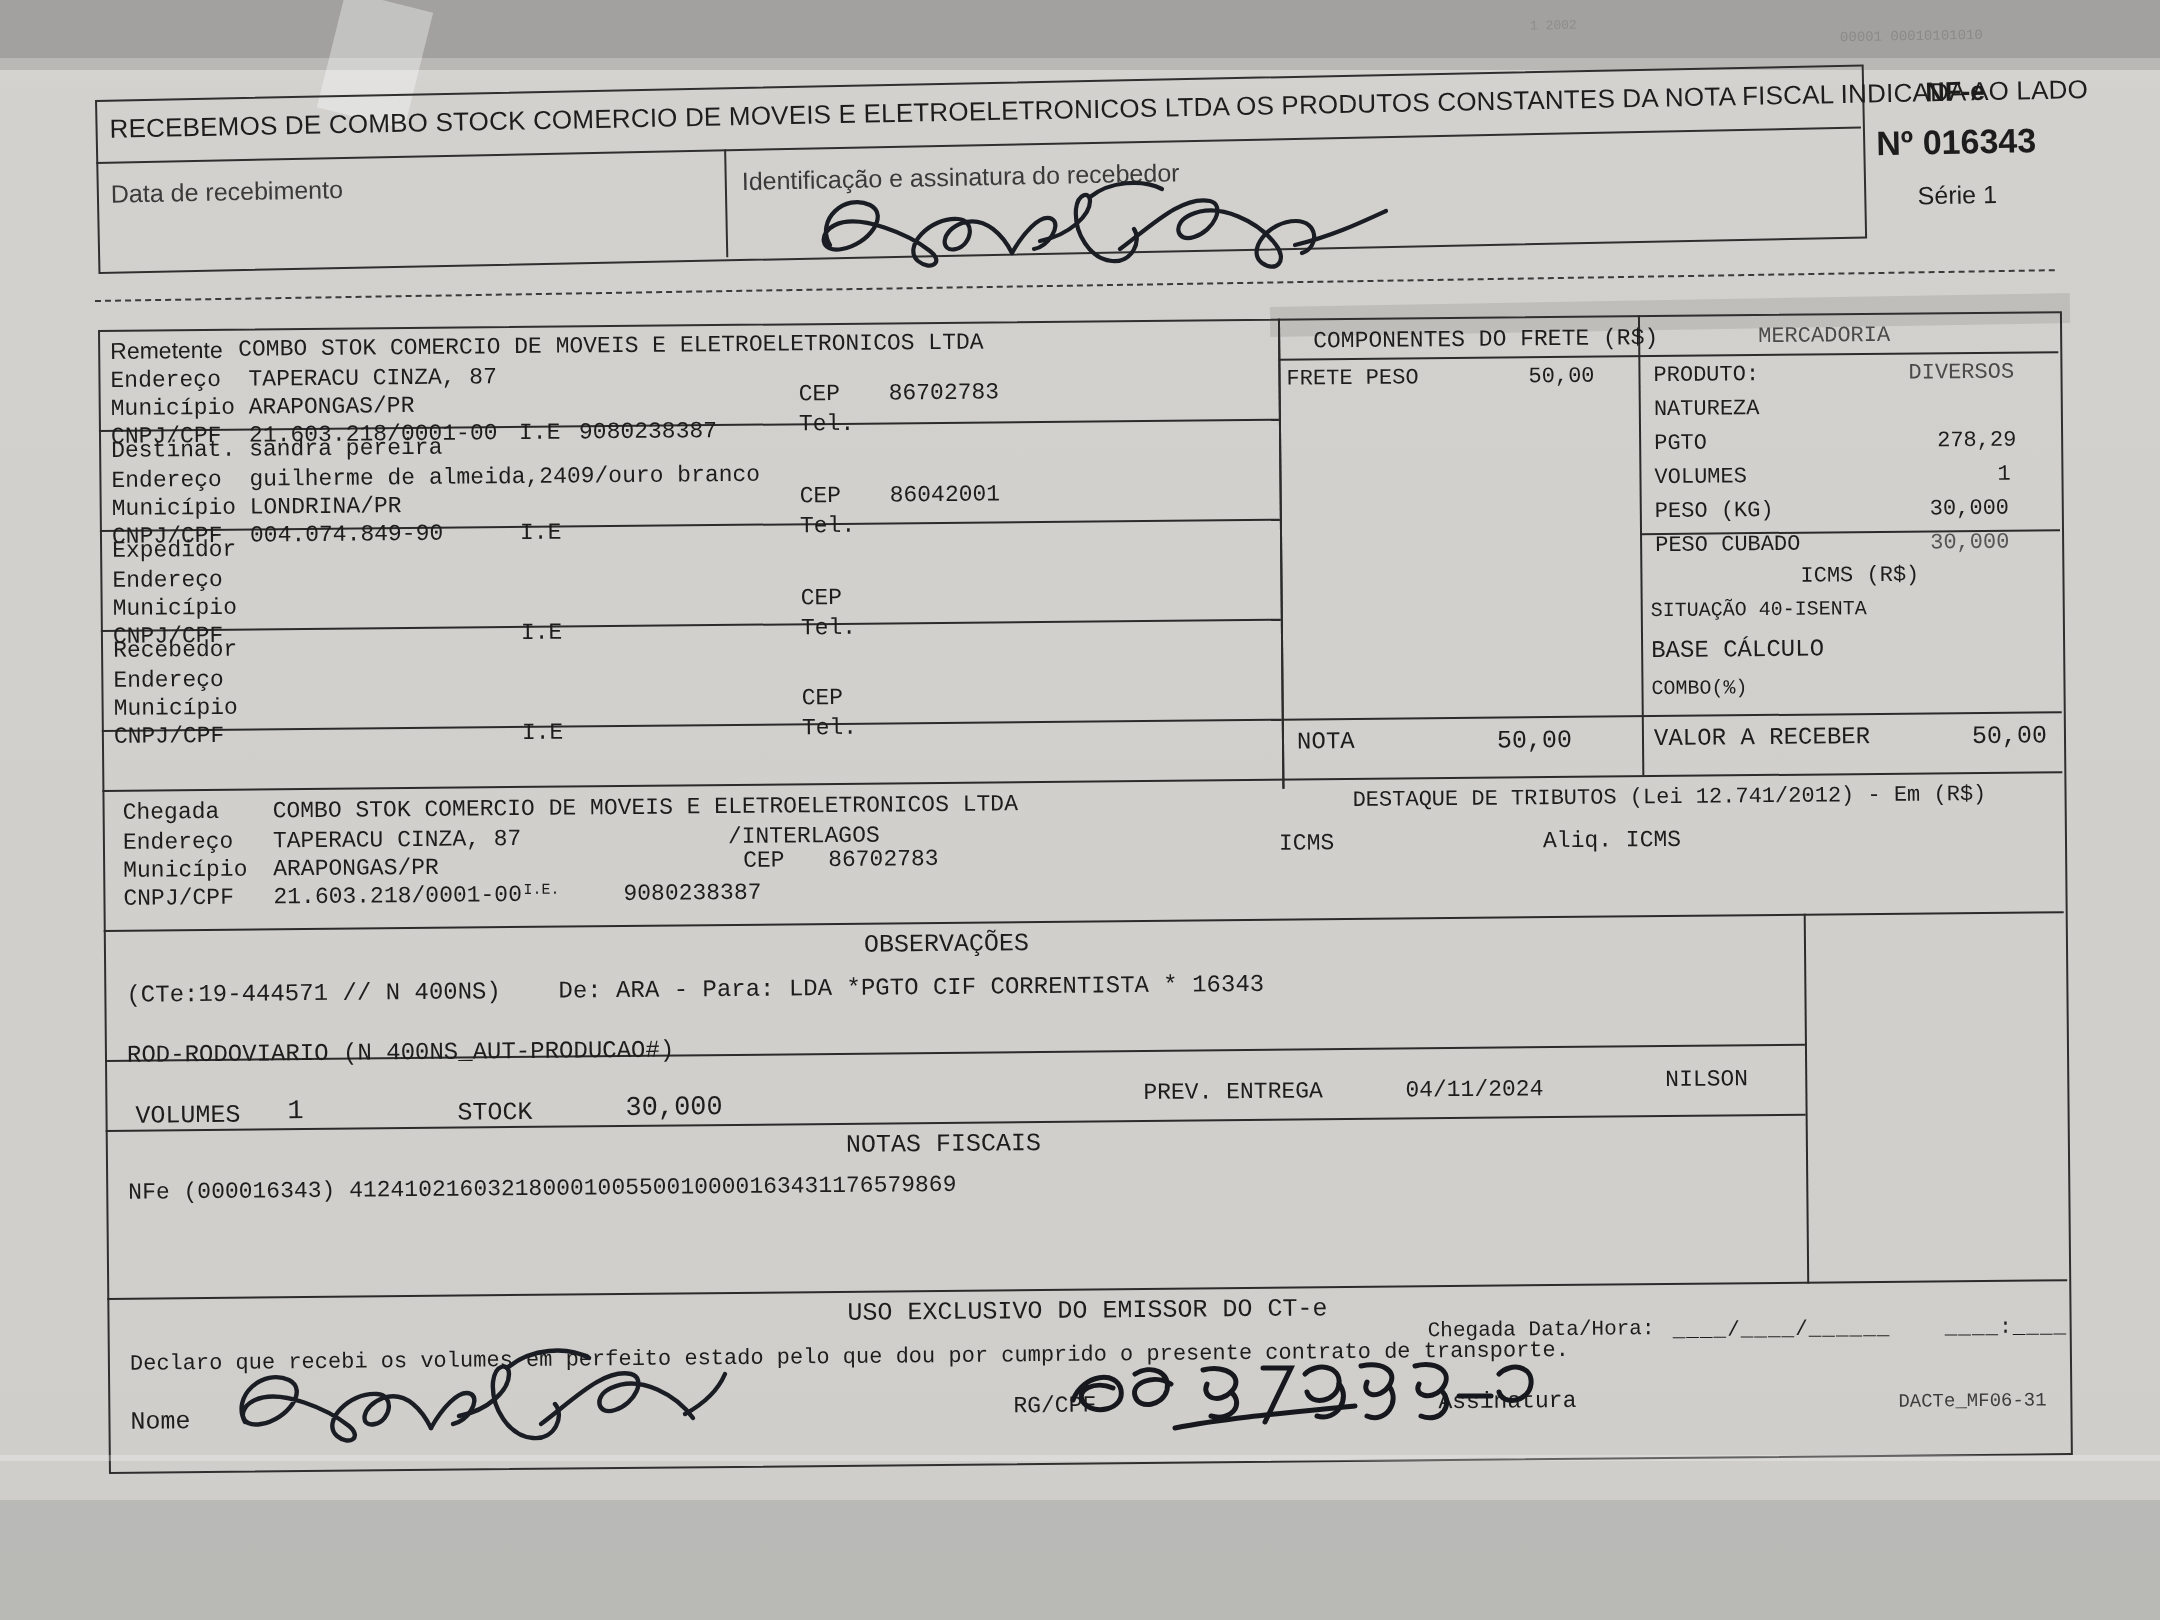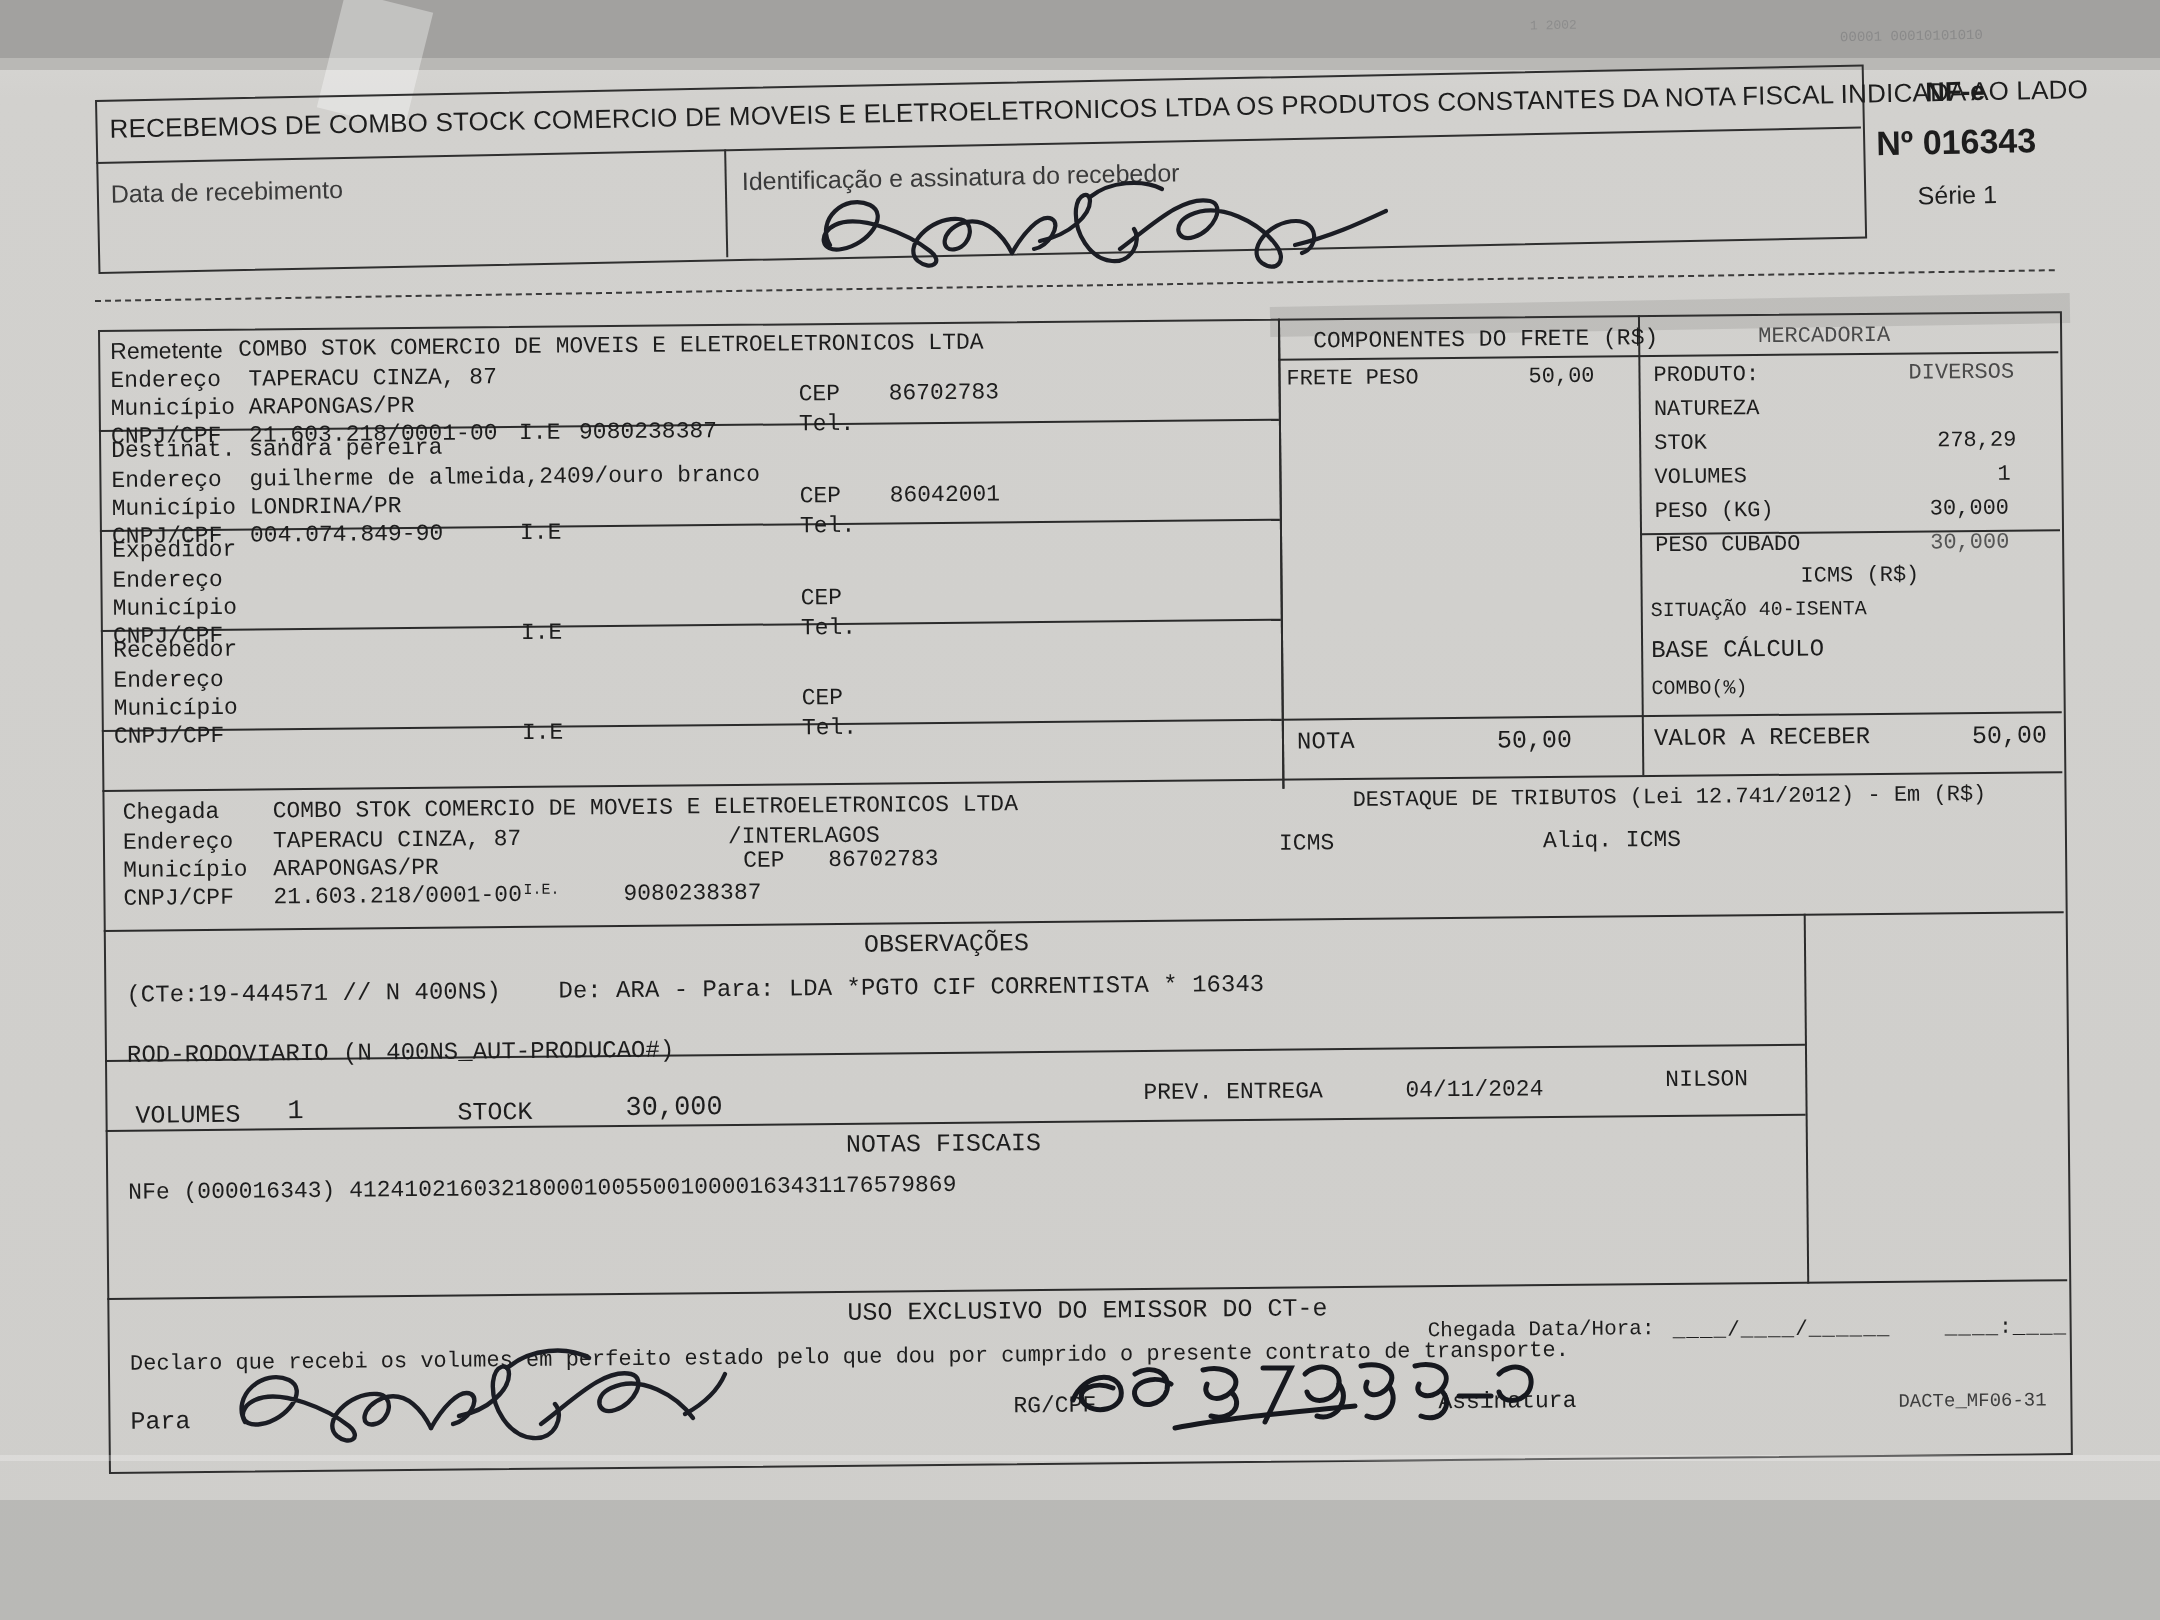--- a/index.html
+++ b/index.html
@@ -197,21 +197,21 @@
   <div class="ln hln" style="left:1180px;top:400px;width:780px;"></div>
 
   <div class="txt mono" style="left:1215px;top:10px;font-size:23px;">COMPONENTES DO FRETE (R$)</div>
   <div class="txt mono" style="left:1188px;top:48px;font-size:22px;">FRETE PESO</div>
   <div class="txt mono" style="left:1430px;top:48px;font-size:22px;">50,00</div>
 
   <div class="txt mono" style="left:1660px;top:10px;font-size:22px;color:#4a4a4a;">MERCADORIA</div>
   <div class="txt mono" style="left:1555px;top:48px;font-size:22px;">PRODUTO:</div>
   <div class="txt mono" style="left:1810px;top:48px;font-size:22px;color:#4a4a4a;">DIVERSOS</div>
   <div class="txt mono" style="left:1555px;top:82px;font-size:22px;">NATUREZA</div>
-  <div class="txt mono" style="left:1555px;top:116px;font-size:22px;">STOK</div>
+  <div class="txt mono" style="left:1555px;top:116px;font-size:22px;">PGTO</div>
   <div class="txt mono" style="left:1838px;top:116px;font-size:22px;">278,29</div>
   <div class="txt mono" style="left:1555px;top:150px;font-size:22px;">VOLUMES</div>
   <div class="txt mono" style="left:1898px;top:150px;font-size:22px;">1</div>
   <div class="txt mono" style="left:1555px;top:184px;font-size:22px;">PESO (KG)</div>
   <div class="txt mono" style="left:1830px;top:184px;font-size:22px;">30,000</div>
   <div class="txt mono" style="left:1555px;top:218px;font-size:22px;">PESO CUBADO</div>
   <div class="txt mono" style="left:1830px;top:218px;font-size:22px;color:#555;">30,000</div>
 
   <div class="txt mono" style="left:1700px;top:250px;font-size:22px;">ICMS (R$)</div>
   <div class="txt mono" style="left:1550px;top:284px;font-size:20px;">SITUAÇÃO 40-ISENTA</div>
@@ -242,21 +242,21 @@
   <div class="txt mono" style="left:520px;top:768px;font-size:27px;">30,000</div>
   <div class="txt mono" style="left:1038px;top:760px;font-size:23px;">PREV. ENTREGA</div>
   <div class="txt mono" style="left:1300px;top:760px;font-size:23px;">04/11/2024</div>
   <div class="txt mono" style="left:1560px;top:752px;font-size:23px;">NILSON</div>
 
   <div class="txt mono" style="left:740px;top:808px;font-size:25px;">NOTAS FISCAIS</div>
   <div class="txt mono" style="left:22px;top:850px;font-size:23px;">NFe (000016343) 41241021603218000100550010000163431176579869</div>
 
   <div class="txt mono" style="left:740px;top:976px;font-size:25px;">USO EXCLUSIVO DO EMISSOR DO CT-e</div>
   <div class="txt mono" style="left:22px;top:1022px;font-size:22px;">Declaro que recebi os volumes em perfeito estado pelo que dou por cumprido o presente contrato de transporte.</div>
-  <div class="txt mono" style="left:22px;top:1078px;font-size:25px;">Para</div>
+  <div class="txt mono" style="left:22px;top:1078px;font-size:25px;">Nome</div>
   <div class="txt mono" style="left:905px;top:1072px;font-size:23px;">RG/CPF</div>
   <div class="txt mono" style="left:1330px;top:1072px;font-size:23px;">Assinatura</div>
   <div class="txt mono" style="left:1320px;top:1002px;font-size:21px;">Chegada Data/Hora:</div>
   <div class="txt mono" style="left:1565px;top:1004px;font-size:21px;letter-spacing:1px;">____/____/______    ____:____</div>
   <div class="txt mono" style="left:1790px;top:1078px;font-size:19px;color:#3d3d3d;">DACTe_MF06-31</div>
 </div>
 
 <svg class="sig" style="left:215px;top:1330px;width:520px;height:130px;" viewBox="0 0 520 130">
   <g fill="none" stroke="#1b1d24" stroke-width="4.4" stroke-linecap="round">
     <path d="M30 92 C16 66, 48 38, 74 50 C94 60, 72 90, 46 94 C24 98, 22 78, 40 70 C66 58, 114 80, 134 96 C148 108, 134 116, 122 106 C106 92, 134 62, 162 64 C180 65, 176 90, 160 94 C144 98, 146 76, 168 68 C192 60, 208 82, 216 98"></path>

